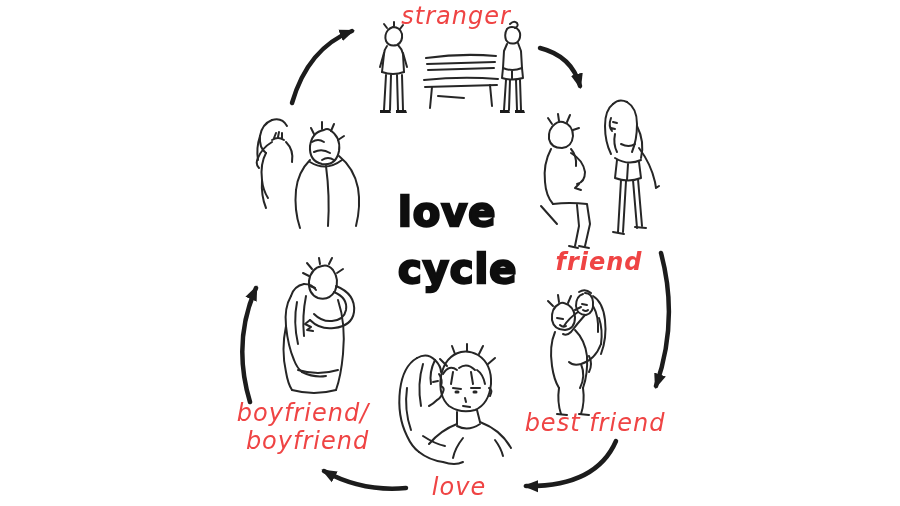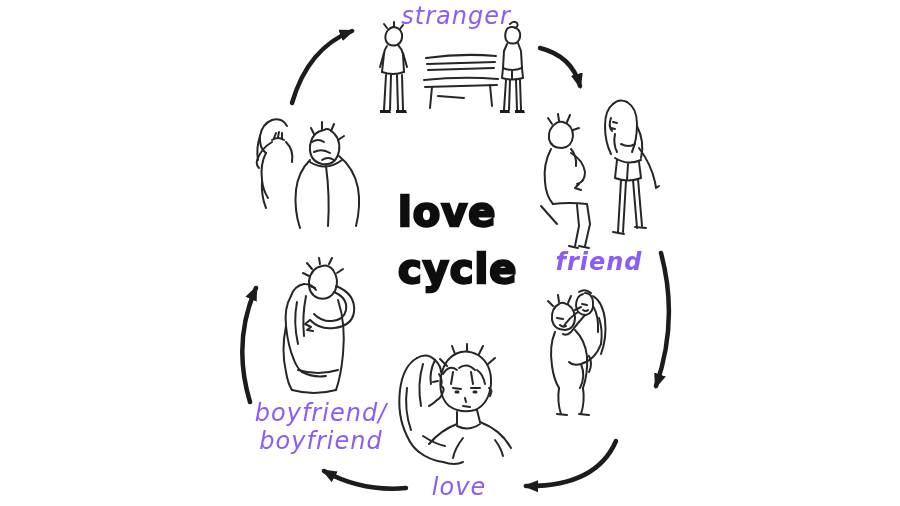--- a/index.html
+++ b/index.html
@@ -3,21 +3,21 @@
 <meta charset="utf-8">
 <style>
   html,body { margin:0; padding:0; background:#ffffff; }
   .canvas {
     position:relative; width:900px; height:506px; background:#ffffff;
     overflow:hidden; font-family:"DejaVu Sans", sans-serif;
   }
   .arrows { position:absolute; left:0; top:0; pointer-events:none; }
   .illu { position:absolute; overflow:visible; }
   .stage-label {
-    position:absolute; font-style:italic; font-size:24px; color:#8b5cf6;
+    position:absolute; font-style:italic; font-size:24px; color:#ef4444;
     white-space:nowrap; transform:translateX(-50%); letter-spacing:1px;
   }
   .stage-label.two-line { text-align:center; line-height:28px; }
   .cycle-title {
     position:absolute; left:398px; top:184px; color:#0e0e0e;
     font-weight:bold; font-size:40px; line-height:57px;
     -webkit-text-stroke:2.4px #0e0e0e; letter-spacing:1px;
   }
   .cycle-title div { display:block; }
 </style>
@@ -188,19 +188,20 @@
     </g>
   </svg>
 
   <div class="cycle-title">
     <div>love</div>
     <div>cycle</div>
   </div>
 
   <div class="stage-label" style="left:456px; top:2px;">stranger</div>
   <div class="stage-label" style="left:599px; top:248px;font-weight:bold;">friend</div>
+  <div class="stage-label" style="left:595px; top:409px;">best friend</div>
   <div class="stage-label" style="left:459px; top:473px;">love</div>
-  <div class="stage-label two-line" style="left:321px; top:399px;">
+  <div class="stage-label two-line" style="left:303px; top:399px;text-align:right;">
     <div>boyfriend/</div>
     <div>boyfriend</div>
   </div>
 
 </div>
 
 </body></html>

